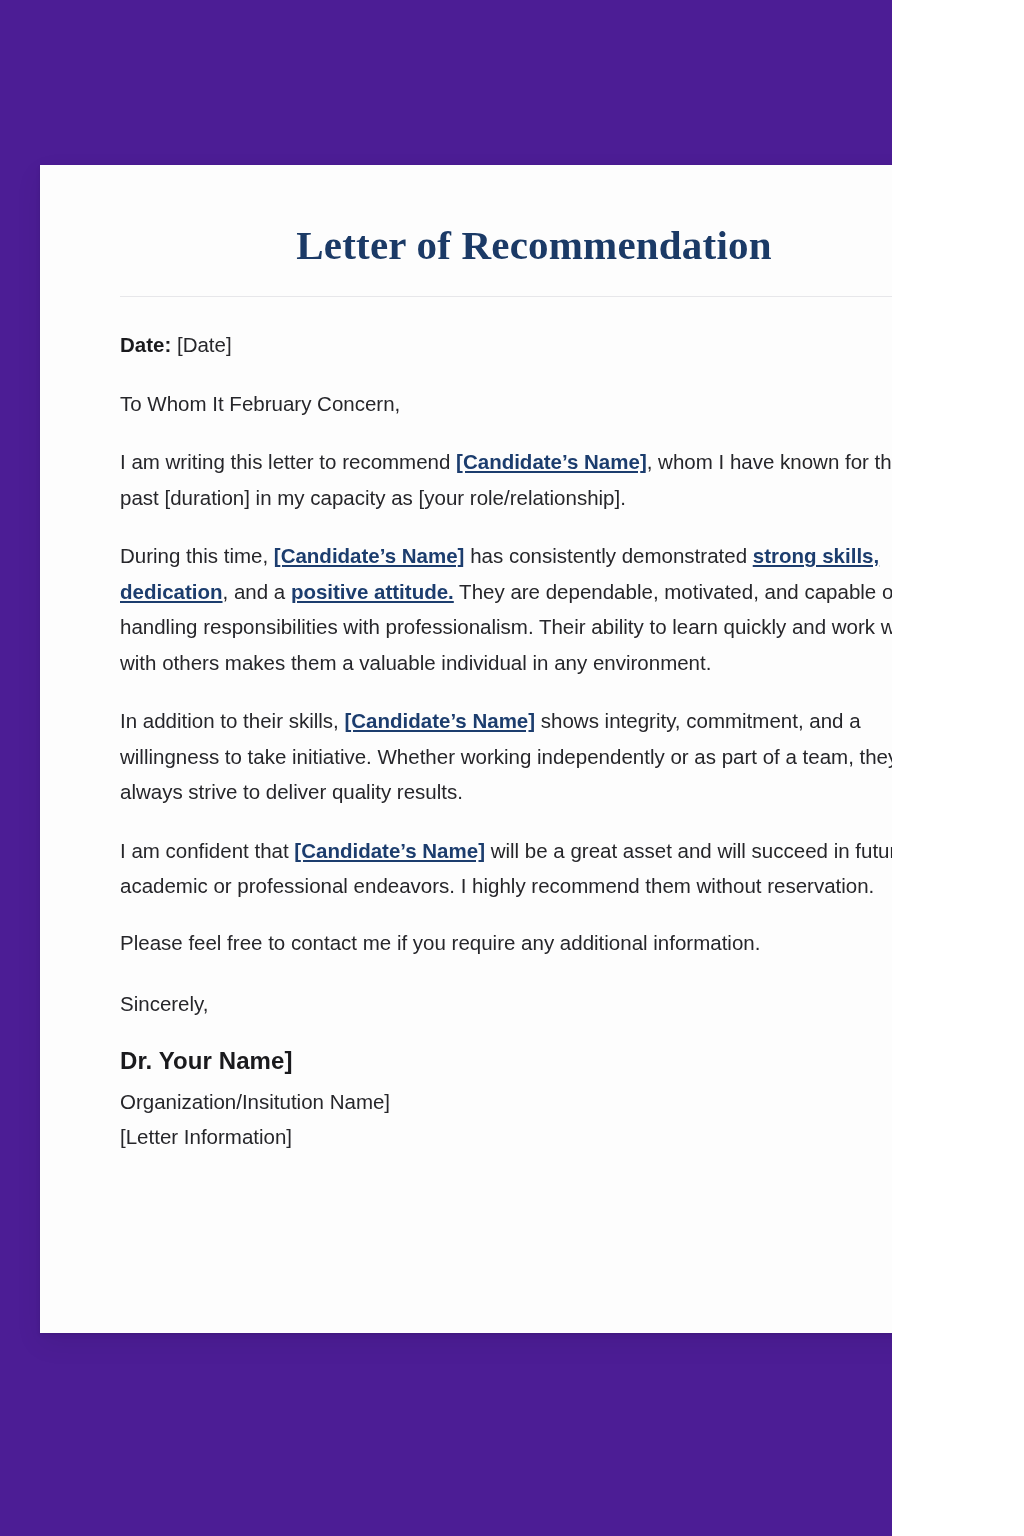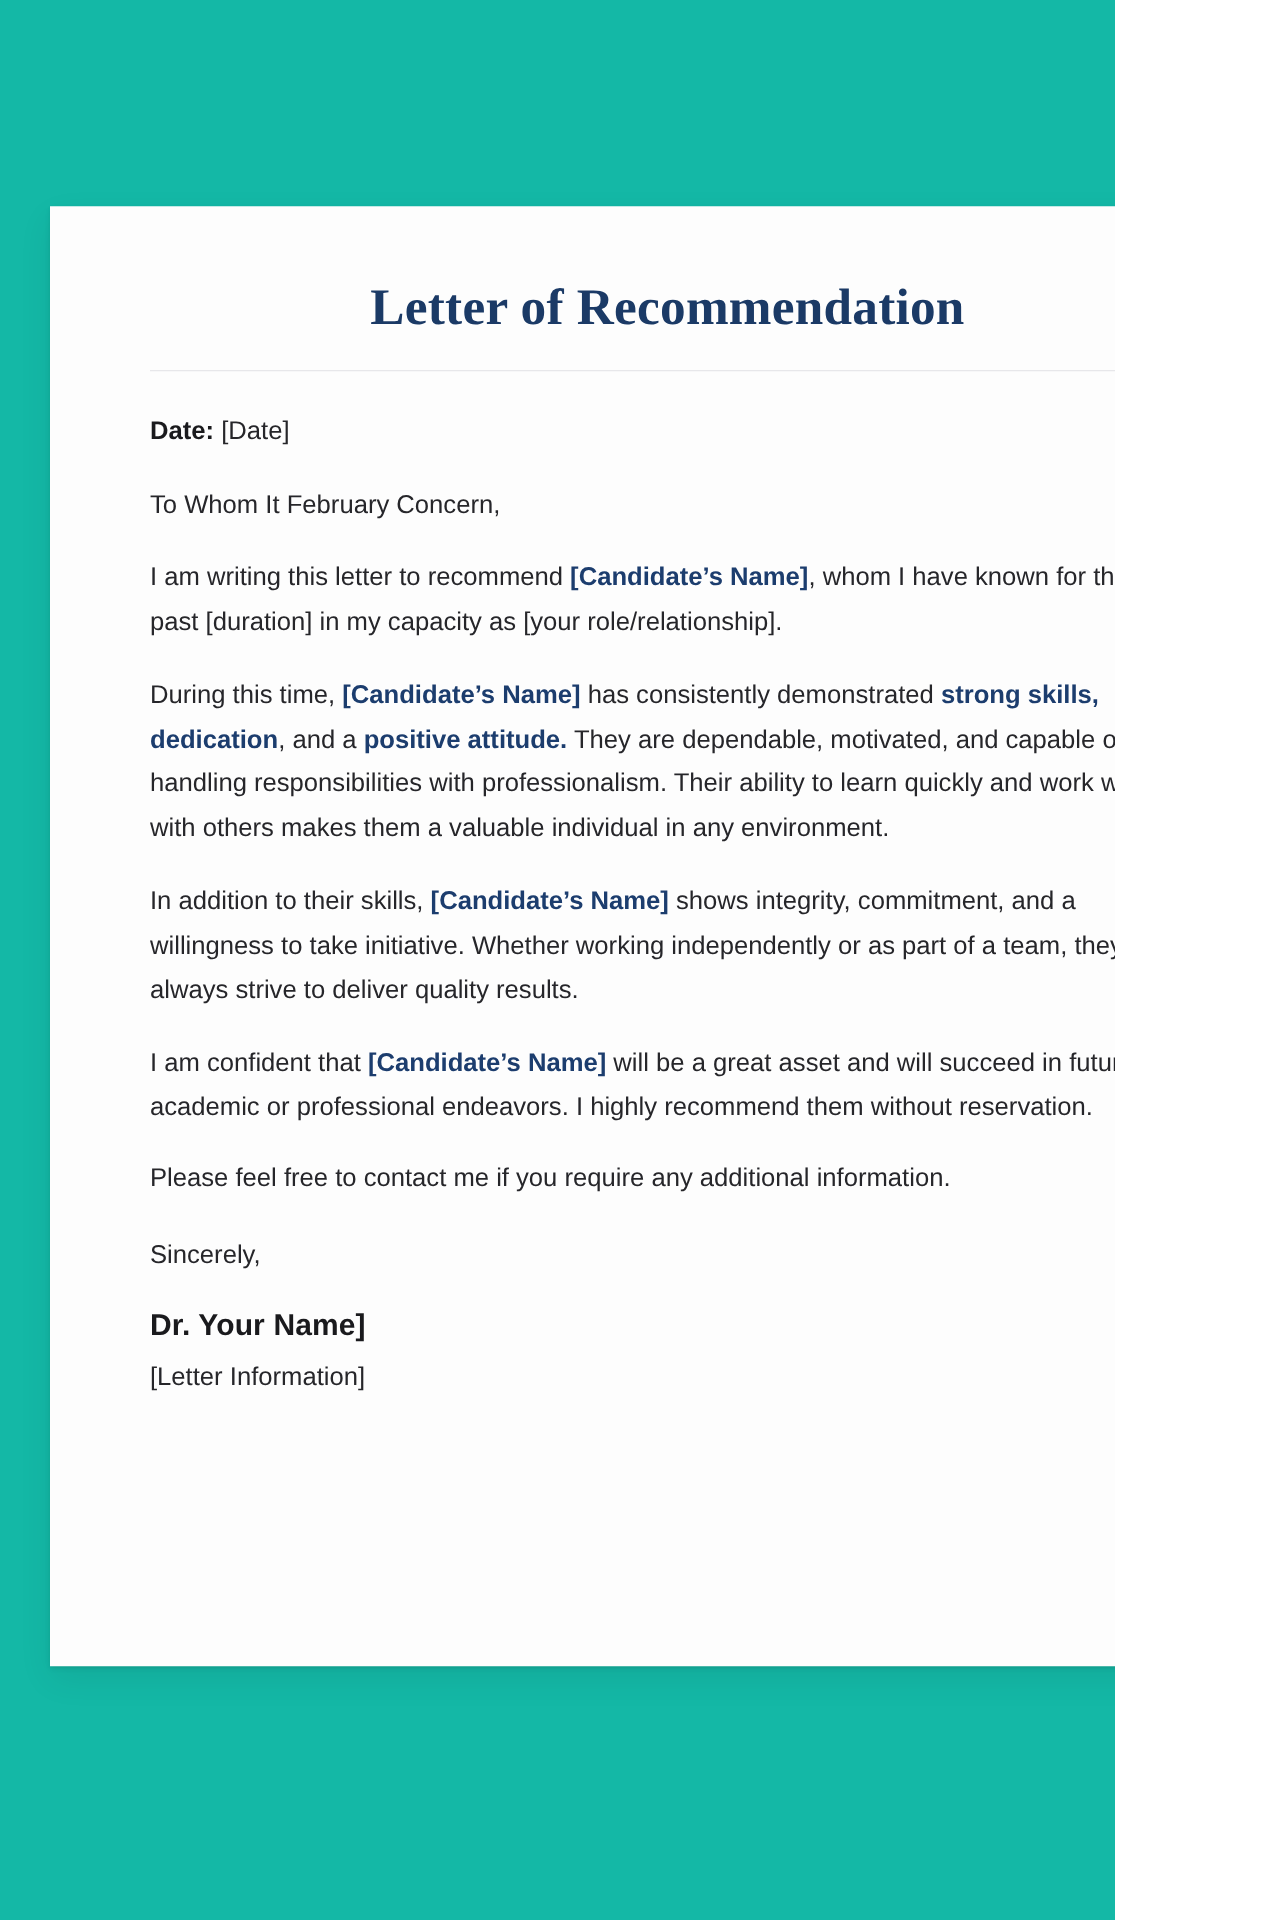--- a/index.html
+++ b/index.html
@@ -11,21 +11,21 @@
     width: 1024px;
     height: 1536px;
     font-family: "Liberation Sans", sans-serif;
     -webkit-font-smoothing: antialiased;
   }
 
   .canvas {
     position: relative;
     width: 892px;
     height: 1536px;
-    background: #14b8a6;
+    background: #4c1d95;
     overflow: hidden;
   }
 
   
   .page {
     position: absolute;
     left: 40px;
     top: 165px;
     width: 945px;
     height: 1168px;
@@ -82,20 +82,21 @@
   .para.tight { margin-bottom: 21px; }
 
   .lbl-bold {
     font-weight: 700;
     color: #1a1a1d;
   }
 
   .hl {
     color: #1c3d6e;
     font-weight: 700;
+    text-decoration: underline;
   }
 
   
   .closing { margin-top: 26px; }
 
   .sig-name {
     font-size: 24px;
     font-weight: 600;
     color: #1a1a1d;
     letter-spacing: 0.1px;
@@ -157,20 +158,21 @@
 
           <p class="sig-line">
             <span>Sincerely,</span>
           </p>
 
           <div class="spacer-md"></div>
 
           <p class="sig-name">Dr. Your Name]</p>
 
 
+          <p class="sig-line">Organization/Insitution Name]</p>
 
           <p class="sig-line">[Letter Information]</p>
 
         </div>
 
       </div>
     </div>
   </div>
 
 </div>

